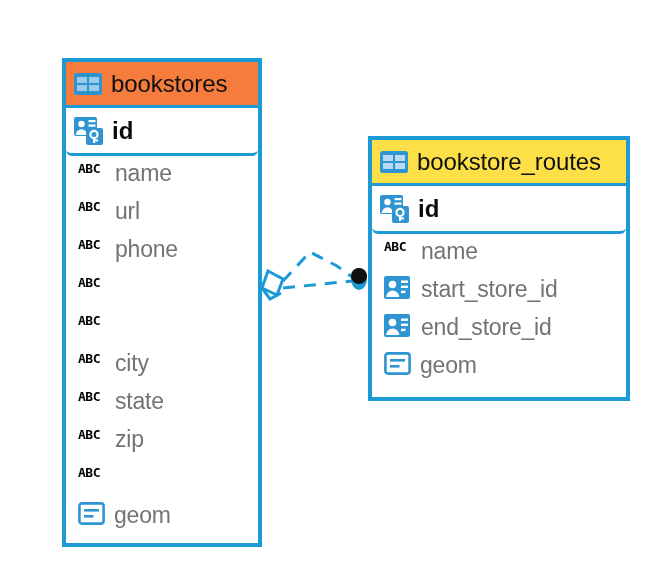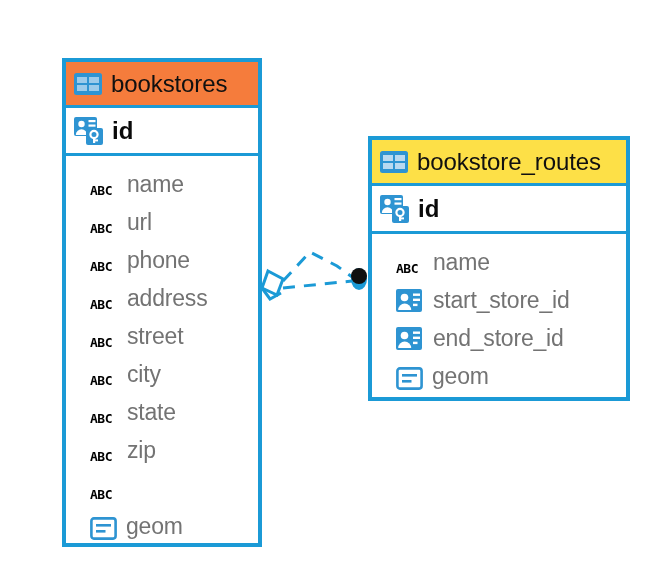--- a/index.html
+++ b/index.html
@@ -67,36 +67,37 @@
   
   .pk-block {
     display: flex;
     align-items: center;
     box-sizing: border-box;
     height: 48px;
     padding-left: 8px;
     gap: 8px;
     border-bottom: 3px solid #1B9AD6;
     background: #ffffff;
+    border-radius: 6px;
   }
   .pk-label {
     font-size: 24px;
     font-weight: bold;
     color: #0a0a0a;
   }
 
   
   .fields {
     padding-top: 4px;
   }
   .field-row {
     display: flex;
-    align-items: flex-end;
+    align-items: flex-start;
     height: 38px;
-    padding-left: 24px;
+    padding-left: 12px;
     gap: 9px;
   }
   .field-label {
     font-size: 23px;
     color: #737373;
     white-space: nowrap;
     letter-spacing: -0.2px;
   }
 
   
@@ -201,28 +202,26 @@
         <svg class="icon icon-abc" viewBox="0 0 28 16">
           <text class="abc-text" x="0" y="13">ABC</text>
         </svg>
         <span class="field-label">phone</span>
       </div>
 
       <div class="field-row">
         <svg class="icon icon-abc" viewBox="0 0 28 16">
           <text class="abc-text" x="0" y="13">ABC</text>
         </svg>
-        <span class="field-label">address</span>
-      </div>
-
-      <div class="field-row">
-        <svg class="icon icon-abc" viewBox="0 0 28 16">
-          <text class="abc-text" x="0" y="13">ABC</text>
-        </svg>
-        <span class="field-label">street</span>
+      </div>
+
+      <div class="field-row">
+        <svg class="icon icon-abc" viewBox="0 0 28 16">
+          <text class="abc-text" x="0" y="13">ABC</text>
+        </svg>
       </div>
 
       <div class="field-row">
         <svg class="icon icon-abc" viewBox="0 0 28 16">
           <text class="abc-text" x="0" y="13">ABC</text>
         </svg>
         <span class="field-label">city</span>
       </div>
 
       <div class="field-row">

